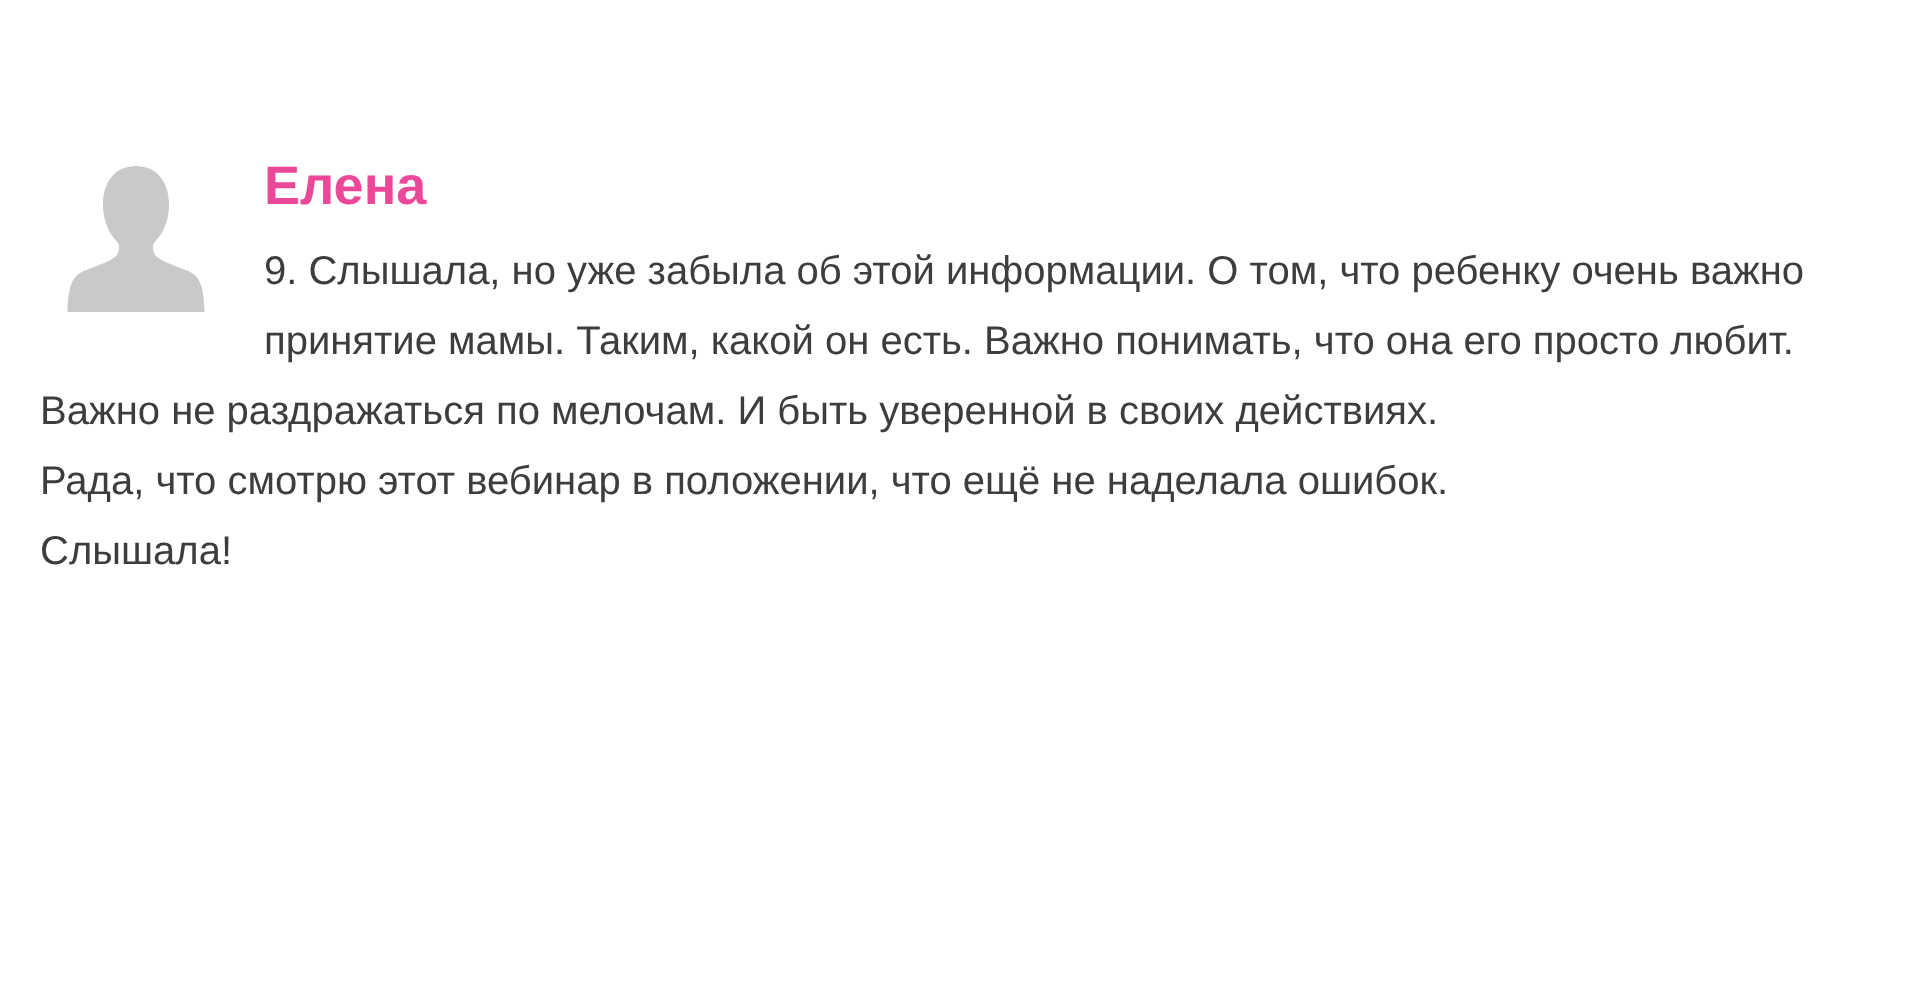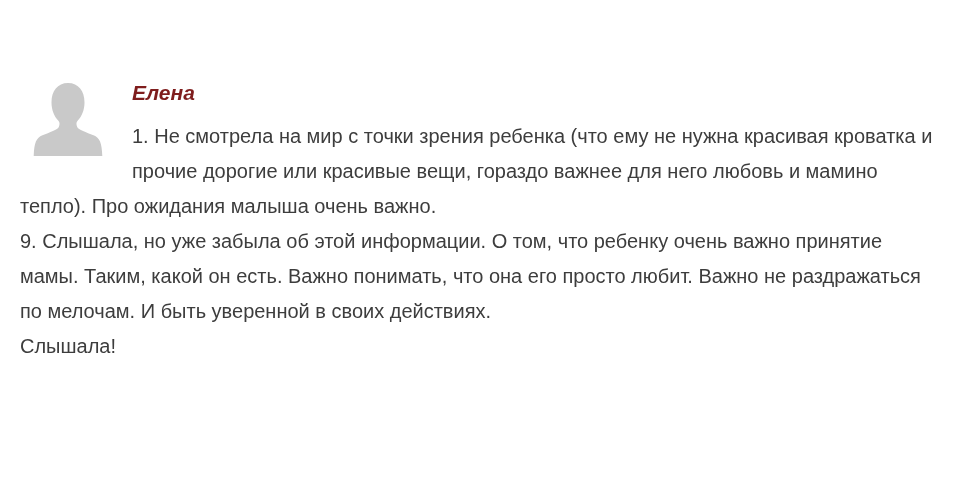--- a/index.html
+++ b/index.html
@@ -28,25 +28,24 @@
     display: block;
   }
   .avatar svg {
     display: block;
     width: 80px;
     height: 80px;
   }
   .author {
     display: block;
     font-weight: bold;
-    color: #7f1d1d;
-    font-size: 21px;
+    color: #ec4899;
+    font-size: 27px;
     line-height: 34px;
     margin-bottom: 9px;
-    font-style: italic;
   }
   .comment-line {
     margin: 0;
   }
 </style>
 </head>
 <body>
 
 <div class="comment">
 
@@ -64,18 +63,18 @@
                C 58.5 56.4 50.2 53.9 49.1 50.8
                C 48.2 48.2 48.1 46.2 49.6 44.7
                C 53.8 40.6 56.5 33.8 56.5 26.5
                C 56.5 15 50.5 7 40 7 Z" fill="#c9c9c9"></path>
     </svg>
   </span>
 
   <span class="author">Елена</span>
 
   <div class="comment-body">
-    <div class="comment-line">1. Не смотрела на мир с точки зрения ребенка (что ему не нужна красивая кроватка и прочие дорогие или красивые вещи, гораздо важнее для него любовь и мамино тепло). Про ожидания малыша очень важно.</div>
     <div class="comment-line">9. Слышала, но уже забыла об этой информации. О том, что ребенку очень важно принятие мамы. Таким, какой он есть. Важно понимать, что она его просто любит. Важно не раздражаться по мелочам. И быть уверенной в своих действиях.</div>
+    <div class="comment-line">Рада, что смотрю этот вебинар в положении, что ещё не наделала ошибок.</div>
     <div class="comment-line">Слышала!</div>
   </div>
 
 </div>
 
 </body></html>

